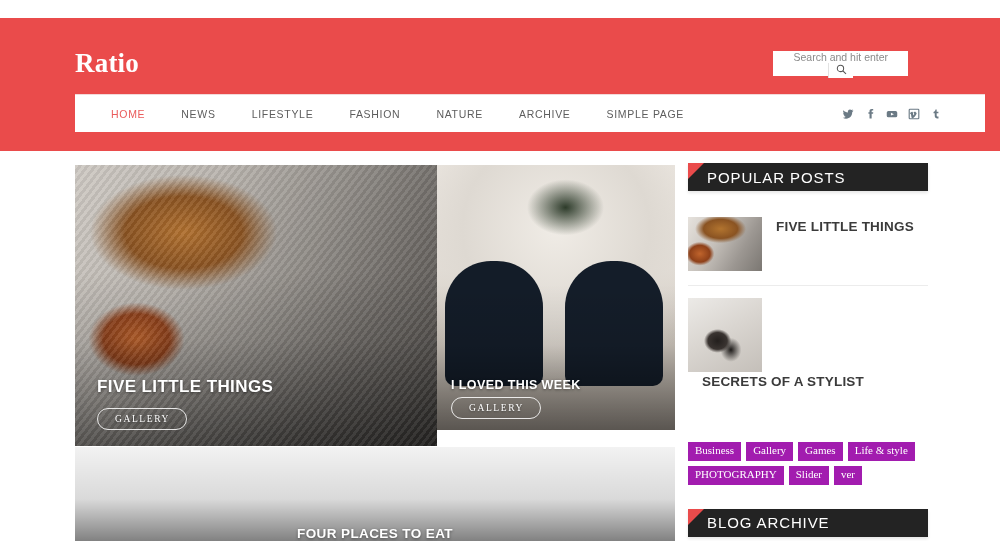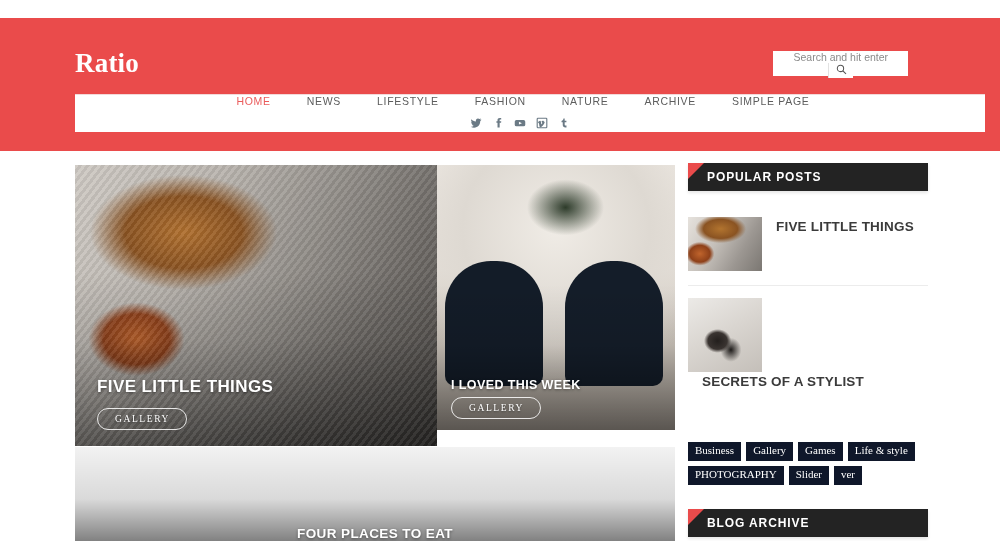--- a/index.html
+++ b/index.html
@@ -42,21 +42,20 @@
     padding:0;
   }
   .search-btn svg { width:11px; height:11px; }
 
   
   .navbar {
     position:absolute; left:75px; top:94px; width:910px; height:38px;
     background:#ffffff; border-top:1px solid #f3d9d9;
     display:flex; align-items:center; justify-content:space-between;
     padding:0 32px 0 18px;
-    flex-direction:column;
   }
   .nav-links { display:flex; align-items:center; gap:0px; }
   .nav-link {
     font-size:10.5px; letter-spacing:0.7px; color:#5d5d5d;
     text-decoration:none; padding:0 18px; cursor:pointer;
     font-weight:400;
   }
   .nav-link.active { color:#ea5b5b; }
   .social-links { display:flex; align-items:center; gap:0px; padding-right:6px; }
   .social-ic {
@@ -147,22 +146,22 @@
   .widget-head {
     position:relative; height:28px; background:#232323;
     display:flex; align-items:center; overflow:hidden;
     box-shadow:0 2px 3px rgba(0,0,0,.10);
   }
   .widget-head .ribbon {
     position:absolute; left:0; top:0; width:0; height:0;
     border-top:16px solid #ea4b4b; border-right:16px solid transparent;
   }
   .widget-head .wtitle {
-    margin-left:19px; color:#ffffff; font-size:12px;
-    font-weight:bold; letter-spacing:0.9px;
+    margin-left:19px; color:#ffffff; font-size:15px;
+    font-weight:normal; letter-spacing:0.9px;
   }
   .widget-body { padding-top:14px; }
 
   .pp-item { display:flex; align-items:flex-start; padding:12px 0 14px 0; }
   .pp-item + .pp-item { border-top:1px solid #ececec;flex-direction:column; }
   .pp-thumb { width:74px; height:54px; flex:0 0 74px; overflow:hidden; position:relative; }
   .pp-title {
     margin-left:14px; font-size:13.5px; font-weight:bold;
     color:#3b3b3b; letter-spacing:0.2px; line-height:1.2; padding-top:2px;
   }
@@ -174,21 +173,21 @@
   }
   .th-stylist {
     background:
       radial-gradient(ellipse 16px 14px at 40% 58%, #231f1d 0%, #3a3431 60%, rgba(58,52,49,0) 85%),
       radial-gradient(ellipse 14px 16px at 58% 70%, #1d1a18 0%, rgba(29,26,24,0) 75%),
       linear-gradient(150deg, #eceae7 0%, #dad6d1 45%, #c4bfb9 100%);
   }
 
   .labels-wrap { display:flex; flex-wrap:wrap; gap:5px; padding-top:14px; }
   .label-tag {
-    background:#0f172a; color:#ffffff;
+    background:#a21caf; color:#ffffff;
     font-family:"Liberation Serif", serif;
     font-size:11px; padding:2px 7px 3px 7px; cursor:pointer;
     line-height:1.25; white-space:nowrap;
   }
   .sb-gap { height:24px; }
 </style>
 </head>
 <body>
 
 <div class="page">

